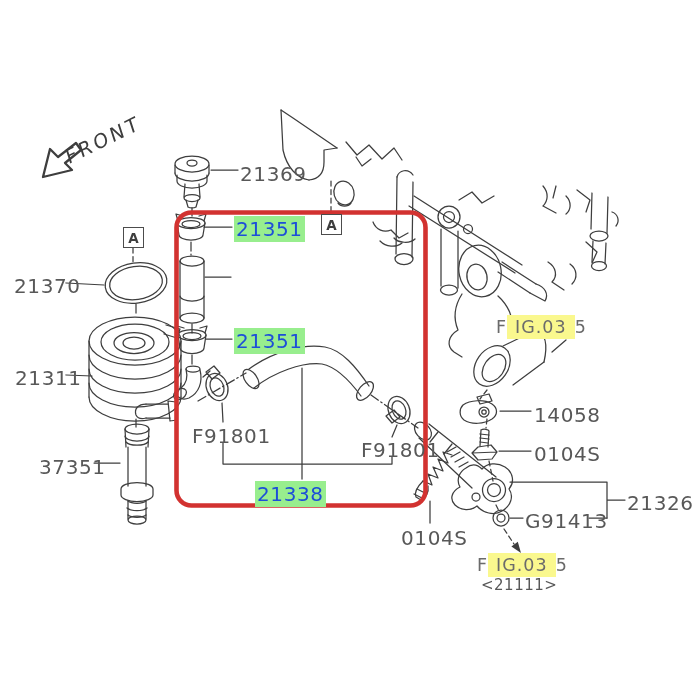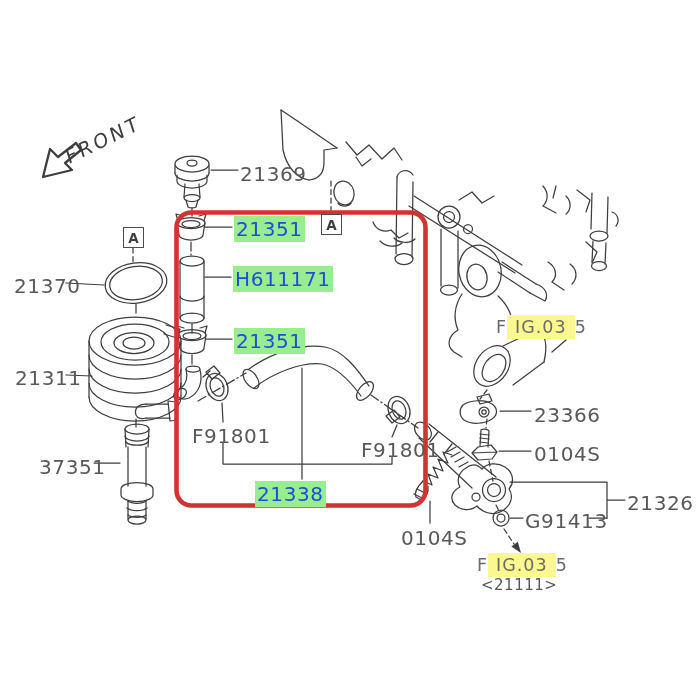--- a/index.html
+++ b/index.html
@@ -259,21 +259,20 @@
 
 <div class="front" style="left:70px;top:146px">FRONT</div>
 
 <div class="marker" style="left:123px;top:227px">A</div>
 <div class="marker" style="left:321px;top:214px">A</div>
 
 <div class="lbl" style="left:240px;top:162px">21369</div>
 
 <div class="lbl hl-g" style="left:234px;top:216px">21351</div>
 
-<div class="lbl hl-g" style="left:233px;top:266px">H611171</div>
 
 <div class="lbl hl-g" style="left:234px;top:328px">21351</div>
 
 <div class="lbl" style="left:14px;top:274px">21370</div>
 
 <div class="lbl" style="left:15px;top:366px">21311</div>
 
 <div class="lbl" style="left:39px;top:455px">37351</div>
 
 <div class="lbl" style="left:192px;top:424px">F91801</div>
@@ -281,21 +280,21 @@
 <div class="lbl" style="left:361px;top:438px">F91801</div>
 
 <div class="lbl hl-g" style="left:255px;top:481px">21338</div>
 
 <div class="lbl" style="left:401px;top:526px">0104S</div>
 
 <div class="lbl fig" style="left:496px;top:317px">
   <span>F</span><span class="hl-y">IG.03</span><span>5</span>
 </div>
 
-<div class="lbl" style="left:534px;top:403px">23366</div>
+<div class="lbl" style="left:534px;top:403px">14058</div>
 
 <div class="lbl" style="left:534px;top:442px">0104S</div>
 
 <div class="lbl" style="left:627px;top:491px">21326</div>
 
 <div class="lbl" style="left:525px;top:509px">G91413</div>
 
 <div class="lbl fig" style="left:477px;top:555px">
   <span>F</span><span class="hl-y">IG.03</span><span>5</span>
 </div>

